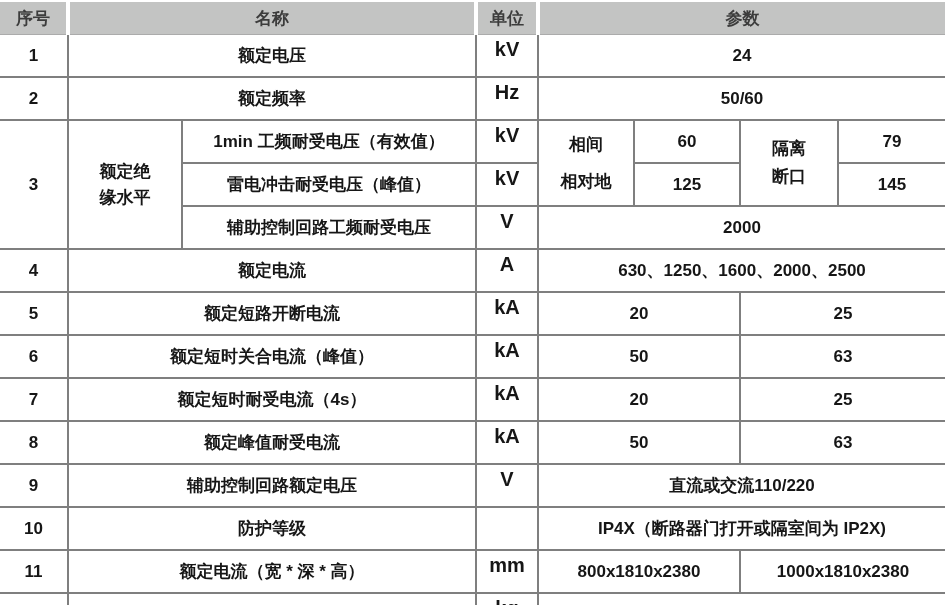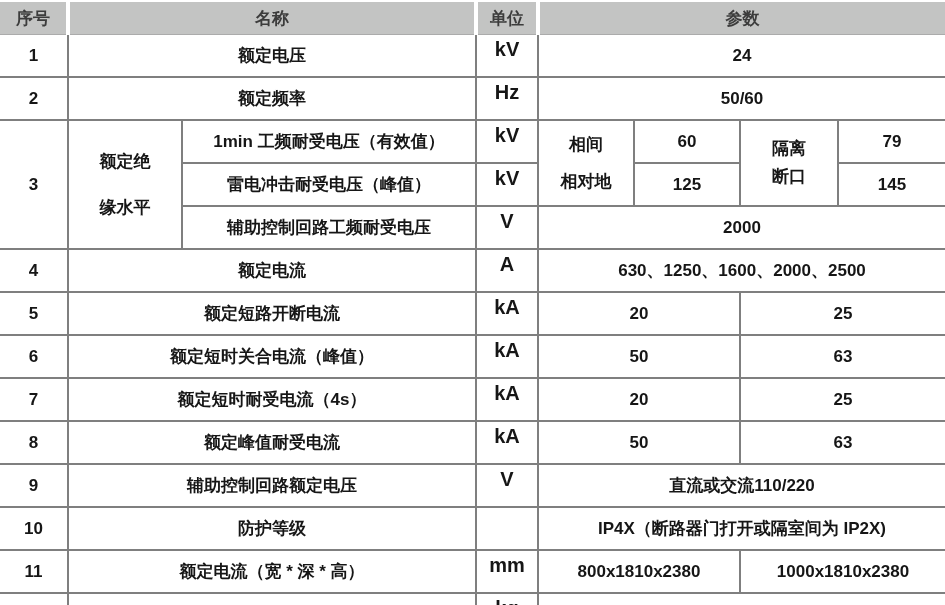--- a/index.html
+++ b/index.html
@@ -44,21 +44,21 @@
   tbody tr:first-child td { border-top: 0; }
   td.unit {
     vertical-align: top;
     padding-top: 2px;
     font-size: 20px;
     line-height: 1.25;
   }
   td.group-cell span {
     display: inline-block;
     width: 3.2em;
-    line-height: 46px;
+    line-height: 26px;
     word-break: break-all;
   }
   td.gap-cell span {
     display: inline-block;
     width: 2.2em;
     line-height: 28px;
     word-break: break-all;
   }
   td.phase-cell { line-height: 37px; }
 </style>

